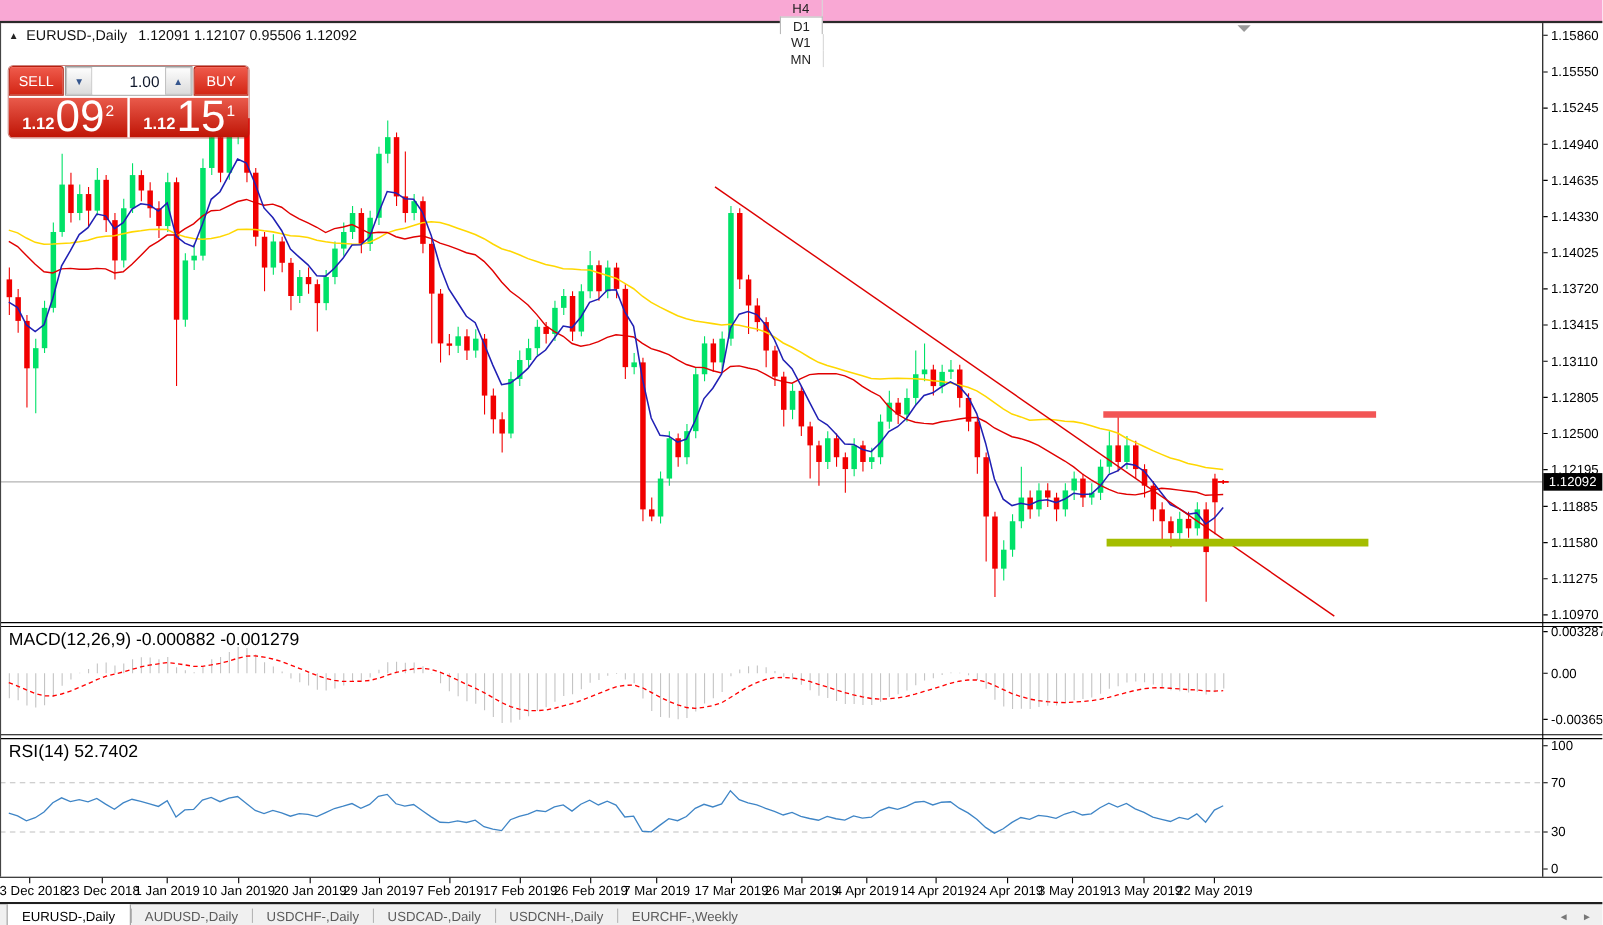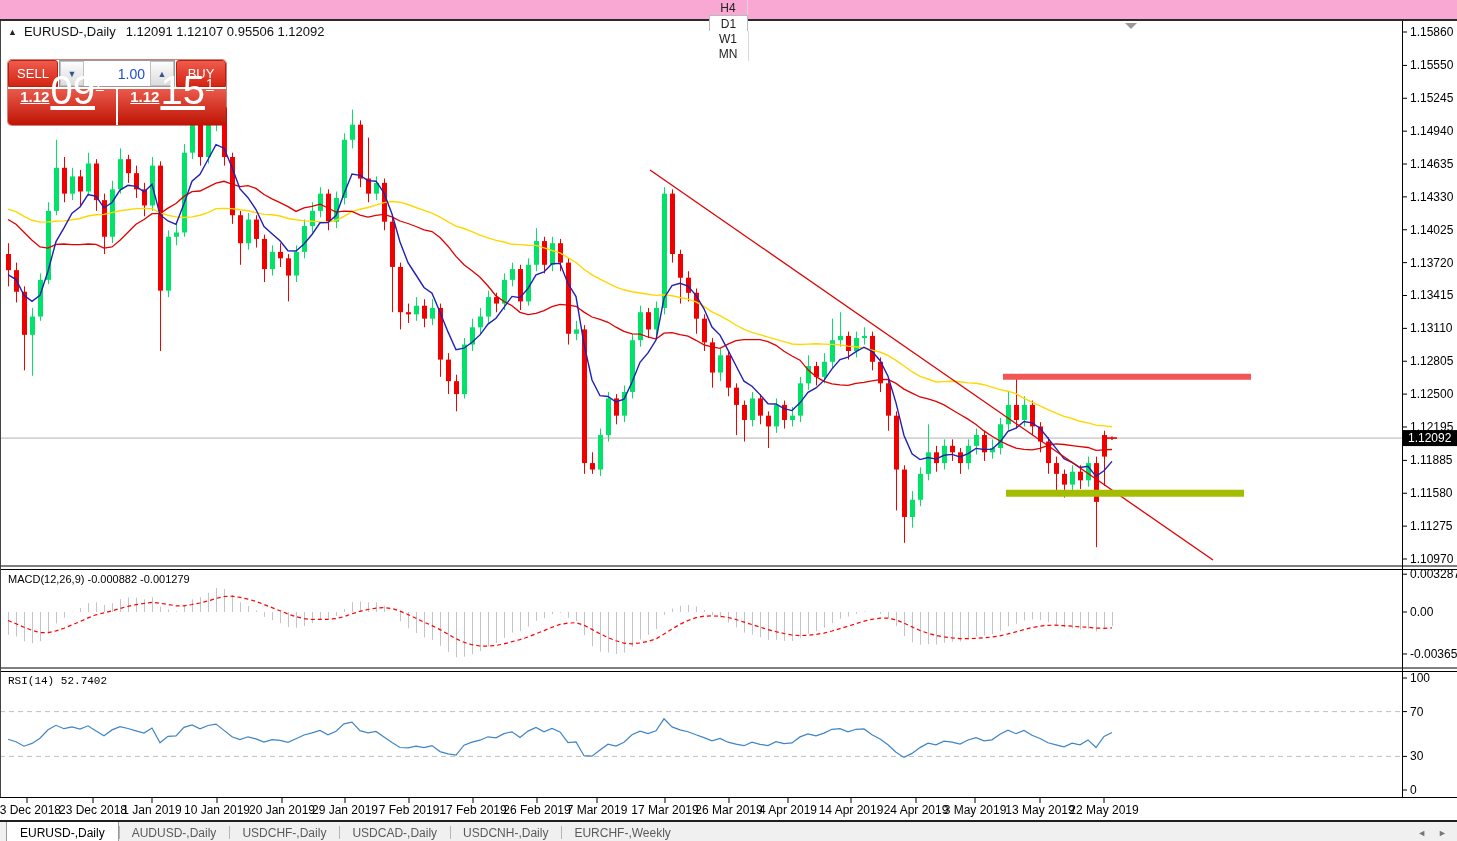--- a/index.html
+++ b/index.html
@@ -19,30 +19,30 @@
   .oneclick{position:absolute;left:8px;top:44px;width:218px;z-index:4;border-radius:4px;
             overflow:hidden;box-shadow:0 0 0 1px rgba(160,30,20,.55);margin-top:16px;}
   .oc-row1{display:flex;height:27px;background:#fff;}
   .oc-btn{flex:0 0 48px;display:flex;align-items:center;justify-content:center;color:#fff;
           font-size:13px;background:linear-gradient(#ef5b4c,#d32514);border:1px solid #b significantly;cursor:pointer;}
   .oc-btn{border:1px solid #b71e0e;border-radius:3px 3px 0 0;}
   .oc-spin{flex:1;display:flex;border:1px solid #9a9a9a;background:#fff;margin:0 1px;}
   .oc-arrow{flex:0 0 22px;display:flex;align-items:center;justify-content:center;font-size:9px;
             color:#35568e;background:linear-gradient(#fdfdfd,#dcdcdc);border:1px solid #c2c2c2;cursor:pointer;}
   .oc-vol{flex:1;border:none;outline:none;font-size:14px;text-align:right;padding:0 5px 0 0;width:50px;
-          font-family:"Liberation Sans",sans-serif;color:#1d4ed8;}
+          font-family:"Liberation Sans",sans-serif;color:#0f172a;}
   .oc-row2{display:flex;height:36px;border-top:2px solid #fff;}
   .oc-price{flex:1;display:flex;align-items:flex-end;justify-content:center;color:#fff;
-            background:linear-gradient(#e95a4b,#bf1405);padding-bottom:17px;cursor:pointer;text-decoration:underline;}
+            background:linear-gradient(#e95a4b,#bf1405);padding-bottom:1px;cursor:pointer;}
   .oc-price.sell{border-right:2px solid #fff;}
   .oc-price .base{font-size:15px;font-weight:bold;line-height:1;margin-bottom:4px;}
   .oc-price .big{font-size:40px;line-height:0.9;margin:0 1px;}
   .oc-price .sup{font-size:14px;line-height:1;position:relative;top:-17px;}
   
-  .ind-label{position:absolute;z-index:4;font-size:11px;color:#000;white-space:nowrap;}
+  .ind-label{position:absolute;z-index:4;font-size:16px;color:#000;white-space:nowrap;}
   
   .tabbar{position:absolute;left:0;top:820px;width:1457px;height:21px;background:#f0f0f0;
           border-top:2px solid #1f1f1f;z-index:5;display:flex;align-items:stretch;font-size:12px;}
   .tab{display:flex;align-items:center;padding:0 13px;color:#5a5a5a;cursor:pointer;position:relative;}
   .tab.sep::before{content:"";position:absolute;left:0;top:4px;bottom:4px;width:1px;background:#b5b5b5;}
   .tab.active{background:#fff;color:#000;border-left:1px solid #9a9a9a;border-right:1px solid #9a9a9a;margin-left:6px;}
   .tab-scrolls{margin-left:auto;display:flex;align-items:center;gap:12px;padding-right:10px;color:#777;font-size:9px;}
   .tab-scrolls span{cursor:pointer;}
   svg text{font-family:"Liberation Sans",sans-serif;font-size:12px;fill:#000;}
 </style>
@@ -618,21 +618,21 @@
         <span class="big">15</span>
         <span class="sup">1</span>
       </div>
     </div>
   </div>
 
   <div class="ind-label" style="left:8px;top:573px;">
     <span>MACD(12,26,9)</span>
     <span>-0.000882 -0.001279</span>
   </div>
-  <div class="ind-label" style="left:8px;top:675px;font-family:Liberation Mono, monospace;">
+  <div class="ind-label" style="left:8px;top:675px;">
     <span>RSI(14)</span>
     <span>52.7402</span>
   </div>
 
   <div class="tabbar">
     <div id="tab-list" style="display:flex;align-items:stretch;">
         <div class="tab active">EURUSD-,Daily</div>
         <div class="tab sep">AUDUSD-,Daily</div>
         <div class="tab sep">USDCHF-,Daily</div>
         <div class="tab sep">USDCAD-,Daily</div>

